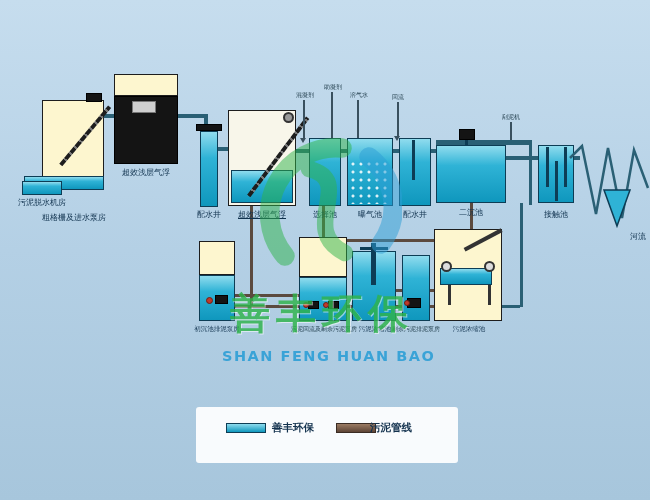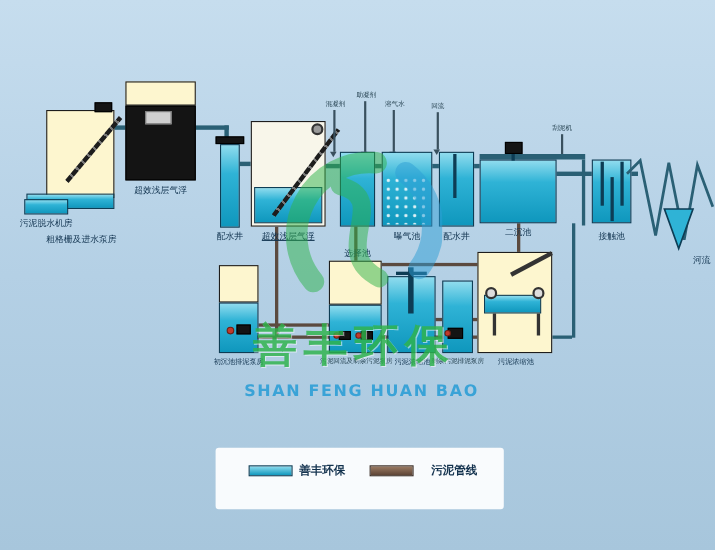--- a/index.html
+++ b/index.html
@@ -94,21 +94,21 @@
   <div class="lbl xs" style="left:344px;top:92px;width:30px;">溶气水</div>
   <div class="annline" style="left:357px;top:100px;width:1.5px;height:38px;"></div>
   <div class="arr" style="left:354px;top:138px;"></div>
   <div class="lbl xs" style="left:386px;top:94px;width:24px;">回流</div>
   <div class="annline" style="left:397px;top:102px;width:1.5px;height:34px;"></div>
   <div class="arr" style="left:394px;top:136px;"></div>
   <div class="lbl xs" style="left:496px;top:114px;width:30px;">刮泥机</div>
   <div class="annline" style="left:510px;top:122px;width:1.5px;height:18px;"></div>
 
   <div class="tank" style="left:309px;top:138px;width:32px;height:68px;"></div>
-  <div class="lbl" style="left:302px;top:210px;width:46px;margin-top:16px;">选择池</div>
+  <div class="lbl" style="left:302px;top:210px;width:46px;">选择池</div>
 
   <div class="tank" style="left:347px;top:138px;width:46px;height:68px;"></div>
   <div class="bubbles" style="left:349px;top:160px;width:42px;height:44px;"></div>
   <div class="lbl" style="left:341px;top:210px;width:58px;">曝气池</div>
 
   <div class="tank" style="left:399px;top:138px;width:32px;height:68px;"></div>
   <div class="inner" style="left:412px;top:140px;width:3px;height:40px;"></div>
   <div class="lbl" style="left:397px;top:210px;width:36px;">配水井</div>
 
   <div class="pipe" style="left:436px;top:140px;width:96px;height:5px;"></div>
@@ -168,15 +168,15 @@
     <path d="M 60,8 A 44,44 0 0,0 22,80" fill="none" stroke="#2fb44b" stroke-width="13" stroke-linecap="round"></path>
     <path d="M 38,22 C 70,30 30,62 62,78" fill="none" stroke="#2fb44b" stroke-width="11" stroke-linecap="round"></path>
   </svg>
   <div id="wm-cn">善丰环保</div>
   <div id="wm-en">SHAN FENG HUAN BAO</div>
 
   <div id="legend-panel"></div>
   <div class="legend-bar" style="left:226px;top:423px;background:linear-gradient(180deg,#8edcee,#0f97bd);"></div>
   <div class="legend-lbl" style="left:272px;top:421px;">善丰环保</div>
   <div class="legend-bar" style="left:336px;top:423px;background:linear-gradient(180deg,#9b7b63,#5d4436);border-color:#3a2c24;"></div>
-  <div class="legend-lbl" style="left:392px;top:421px;">污泥管线</div>
+  <div class="legend-lbl" style="left:370px;top:421px;">污泥管线</div>
 
 </div>
 
 </body></html>

